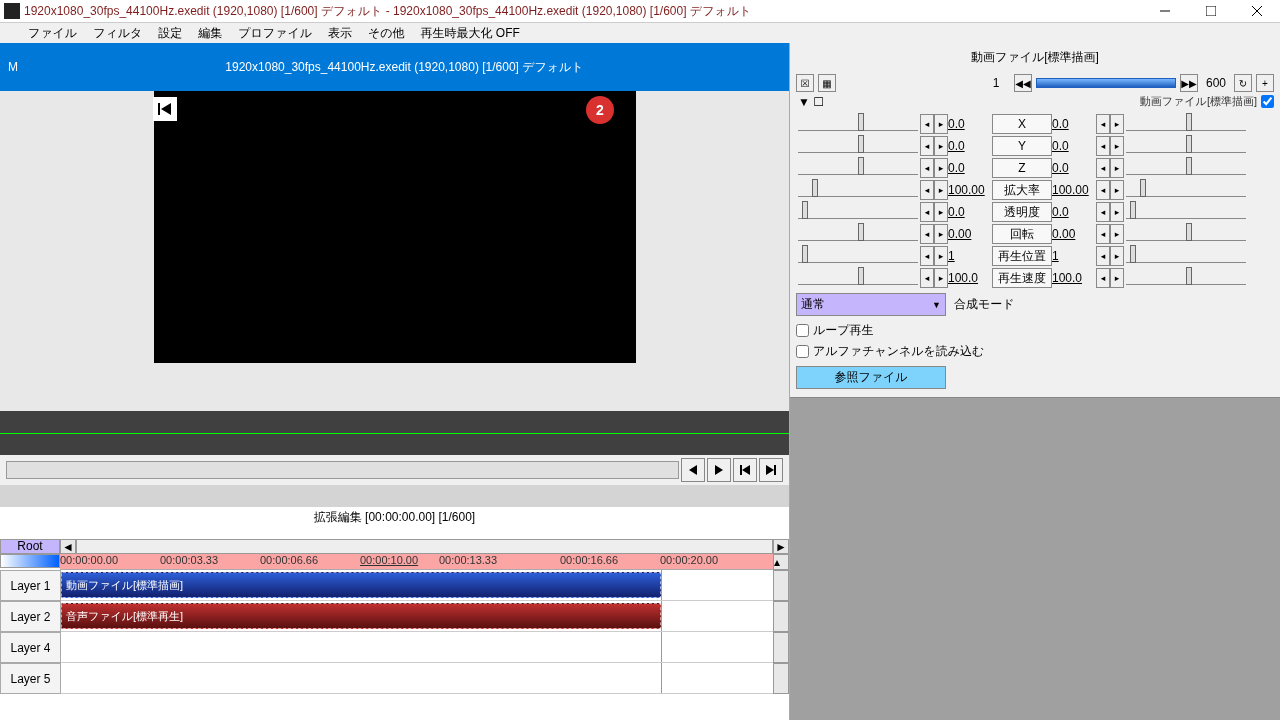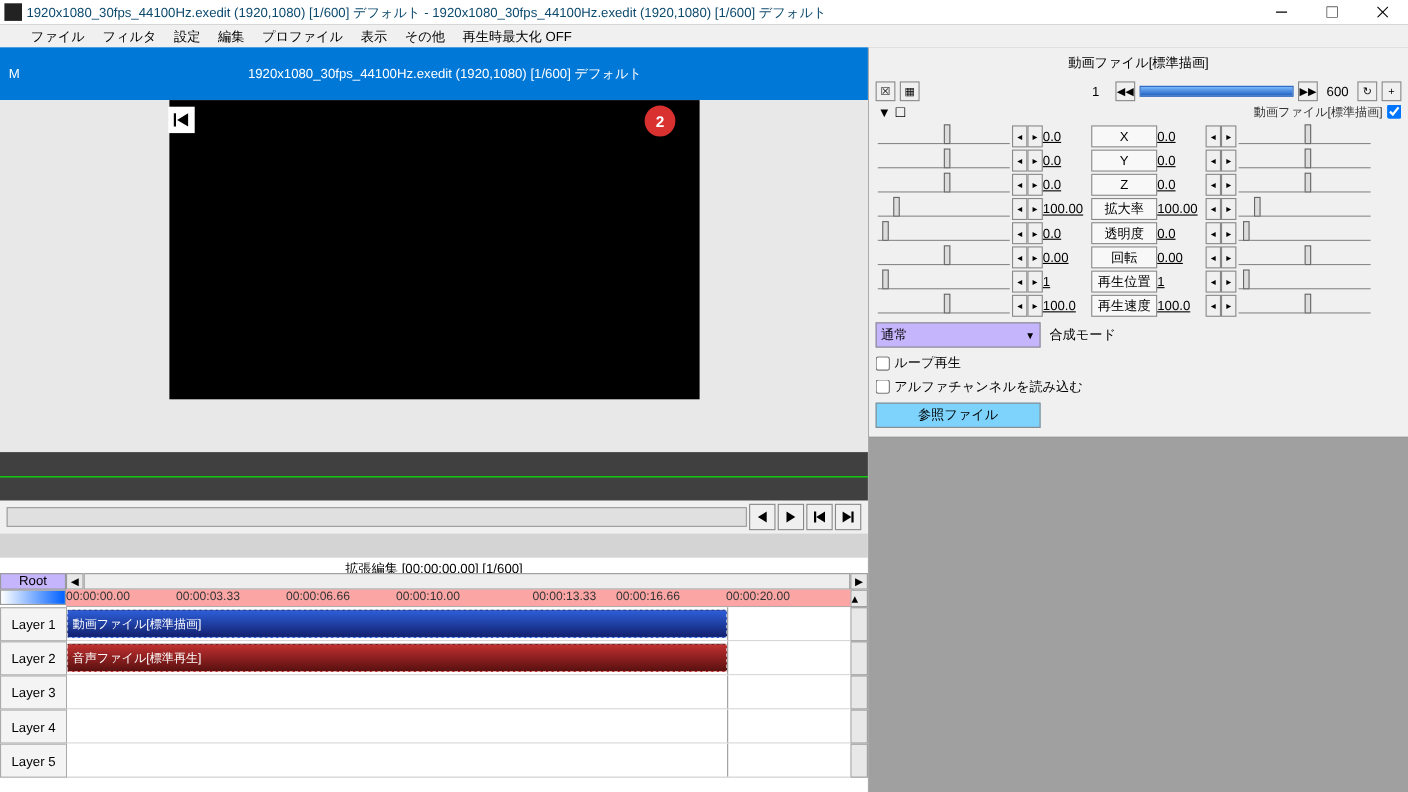--- a/index.html
+++ b/index.html
@@ -1,20 +1,20 @@
 <!DOCTYPE html>
 <html><head>
 <meta charset="utf-8">
 <style>
 * { margin: 0; padding: 0; box-sizing: border-box; font-family: "Meiryo UI", "MS UI Gothic", sans-serif; font-size: 12px; }
 body { background: #fff; overflow: hidden; width: 1280px; height: 720px; }
 
 .titlebar { height: 23px; background: #fff; display: flex; align-items: center; border-bottom: 1px solid #ccc; }
 .titlebar-icon { width: 16px; height: 16px; background: #222; margin: 0 4px; }
-.titlebar-text { flex: 1; color: #0c4a6e; font-size: 12px; }
+.titlebar-text { flex: 1; color: #7f1d1d; font-size: 12px; }
 .win-controls { display: flex; }
 .win-btn { width: 46px; height: 22px; display: flex; align-items: center; justify-content: center; cursor: pointer; }
 
 .menubar { height: 20px; background: #f0f0f0; display: flex; align-items: center; padding: 0 20px; }
 .menu-item { padding: 2px 8px; cursor: pointer; }
 
 .workspace { display: flex; height: 677px; }
 .left-pane { width: 790px; display: flex; flex-direction: column; border-right: 1px solid #aaa; }
 .right-pane { flex: 1; background: #a0a0a0; display: flex; flex-direction: column; }
 
@@ -29,21 +29,21 @@
 .waveform { height: 44px; background: #404040; position: relative; }
 .waveform .wf-line { position:absolute; top:50%; left:0; right:0; height:1px; background:#00ff00; }
 
 .transport { height: 30px; background: #f0f0f0; display: flex; align-items: center; padding: 2px 6px; gap:2px;}
 .seek-track { flex:1; height:18px; background:#e0e0e0; border:1px solid #999; position:relative;}
 .seek-fill { height:100%; background: linear-gradient(#4aa3ff,#1060c0); width:0%;}
 .trans-btn { width:24px; height:24px; border:1px solid #888; background:#f0f0f0; display:flex; align-items:center; justify-content:center; cursor:pointer;}
 
 .divider { height: 22px; background: #d4d4d4; position:relative;}
 
-.timeline-title { height: 14px; text-align: center; padding-top:2px;}
+.timeline-title { height: 32px; text-align: center; padding-top:2px;}
 
 .timeline-head { display:flex; height:15px; }
 .root-btn { width:60px; border:1px solid #999; background:#c4b5fd; text-align:center; line-height:13px; cursor:pointer;}
 .grad-bar { width:60px; height:14px; background:linear-gradient(to right,#fff 0%, #0060ff 100%); border:1px solid #999;}
 .scroll-left,.scroll-right { width:16px; border:1px solid #999; background:#e8e8e8; display:flex; align-items:center; justify-content:center; cursor:pointer;}
 .track-header-spacer { flex:1; border:1px solid #999; background:#eee;}
 .ruler { flex:1; position:relative; background:#fca5a5; border-bottom:1px solid #aaa;}
 .ruler .tick { position:absolute; top:0; font-size:11px; color:#333;}
 .vscroll { width:16px; background:#e8e8e8; border:1px solid #999;}
 
@@ -177,48 +177,41 @@
       <div class="scroll-left">◄</div>
       <div class="track-header-spacer"></div>
       <div class="scroll-right">►</div>
     </div>
     <div style="display:flex">
       <div class="grad-bar"></div>
       <div class="ruler" id="ruler">
           <span class="tick" style="left: 0px;">00:00:00.00</span>
           <span class="tick" style="left: 100px;">00:00:03.33</span>
           <span class="tick" style="left: 200px;">00:00:06.66</span>
-          <span class="tick" style="left: 300px;">00:00:10.00</span>
-          <span class="tick" style="left: 424px;">00:00:13.33</span>
+          <span class="tick" style="left: 300px; text-decoration: underline;">00:00:10.00</span>
+          <span class="tick" style="left: 379px;">00:00:13.33</span>
           <span class="tick" style="left: 500px;">00:00:16.66</span>
           <span class="tick" style="left: 600px;">00:00:20.00</span>
         </div>
       <div class="vscroll">▴</div>
     </div>
 
     <div id="layers">
         <div class="layer-row">
           <div class="layer-label">Layer 1</div>
           <div class="layer-track">
             <div class="clip clip-video">動画ファイル[標準描画]</div>
             <div class="vline"></div>
           </div>
           <div class="vscroll"></div>
         </div>
         <div class="layer-row">
           <div class="layer-label">Layer 2</div>
           <div class="layer-track">
             <div class="clip clip-audio">音声ファイル[標準再生]</div>
-            <div class="vline"></div>
-          </div>
-          <div class="vscroll"></div>
-        </div>
-        <div class="layer-row">
-          <div class="layer-label">Layer 3</div>
-          <div class="layer-track">
             <div class="vline"></div>
           </div>
           <div class="vscroll"></div>
         </div>
         <div class="layer-row">
           <div class="layer-label">Layer 4</div>
           <div class="layer-track">
             <div class="vline"></div>
           </div>
           <div class="vscroll"></div>

